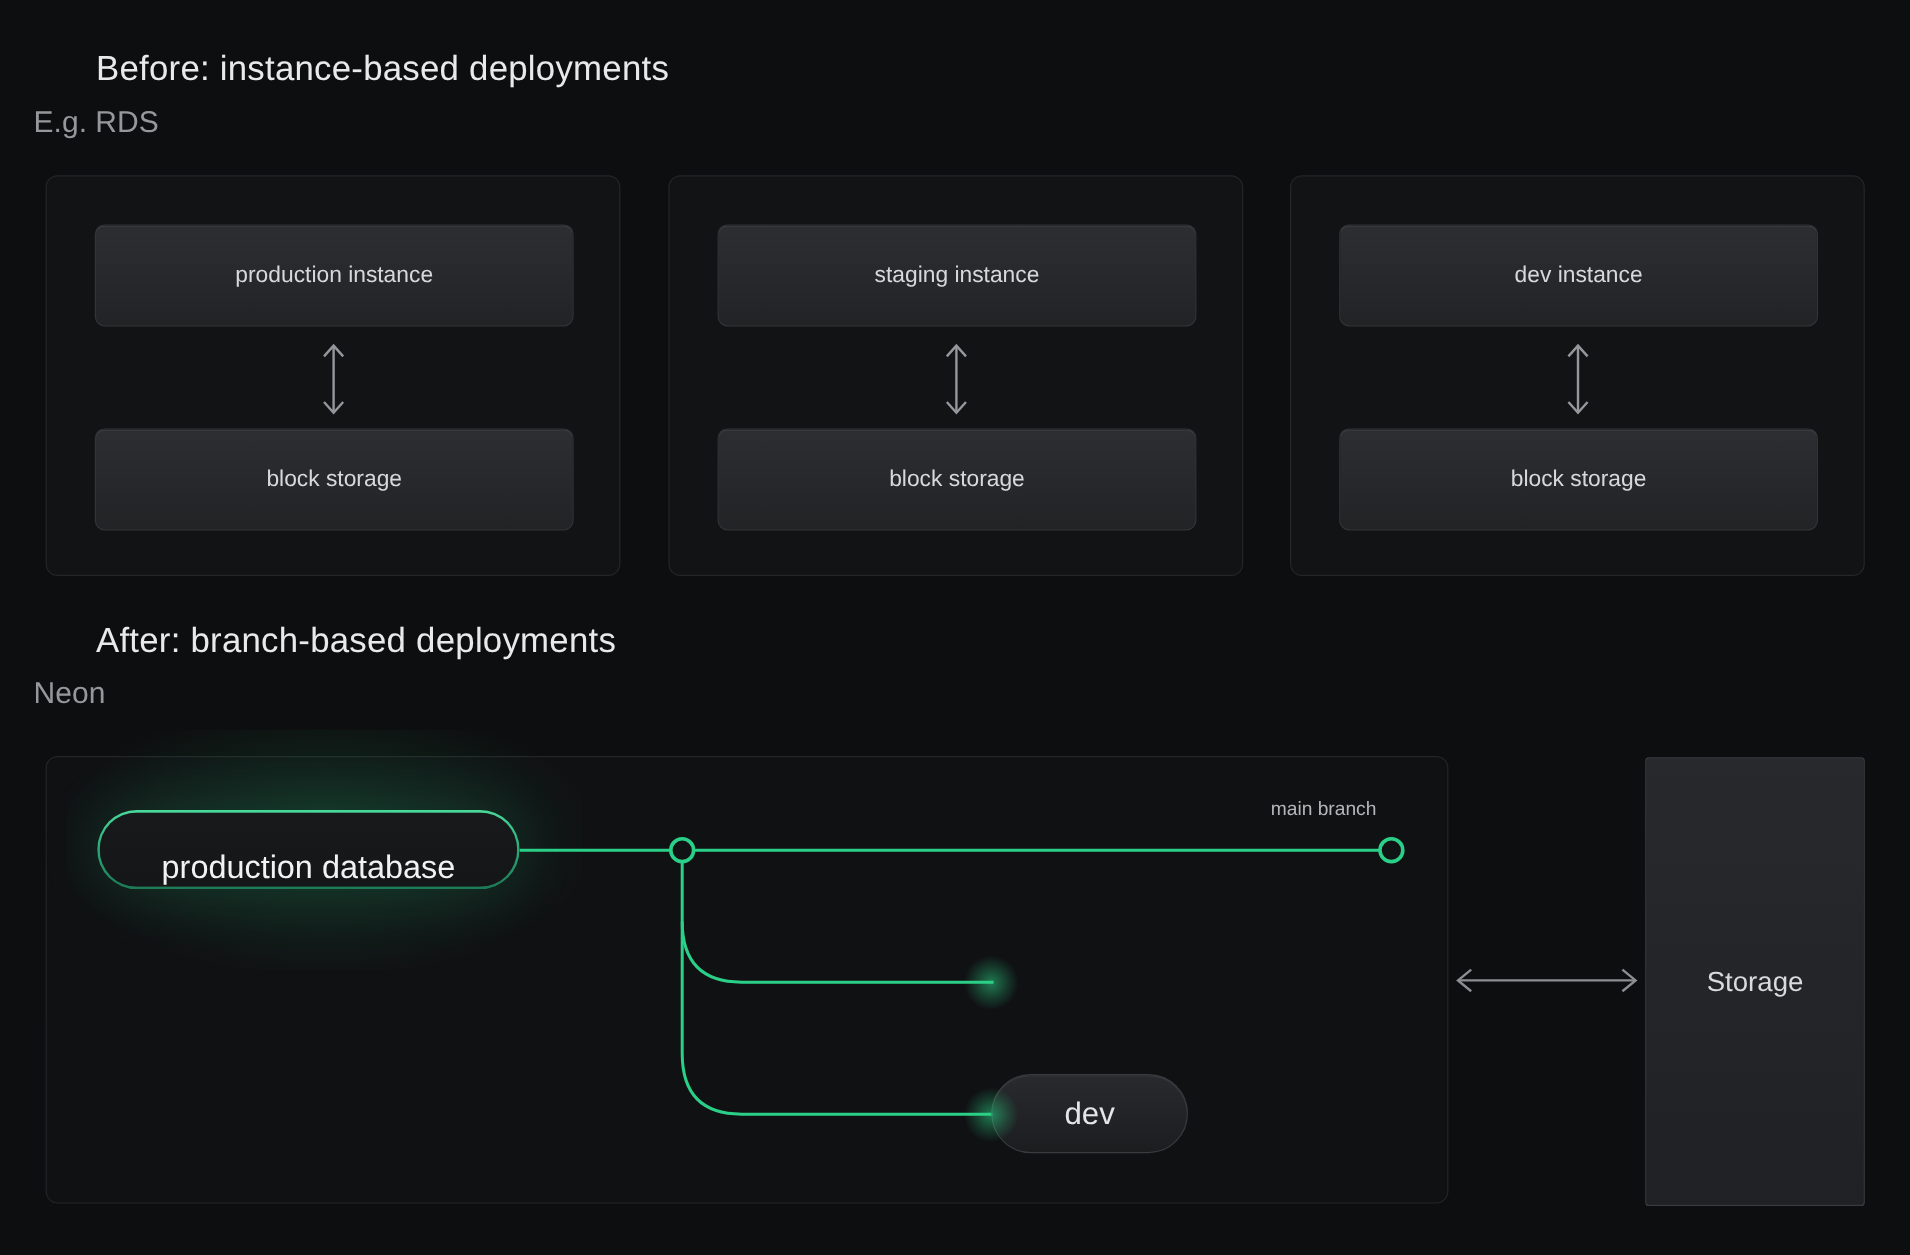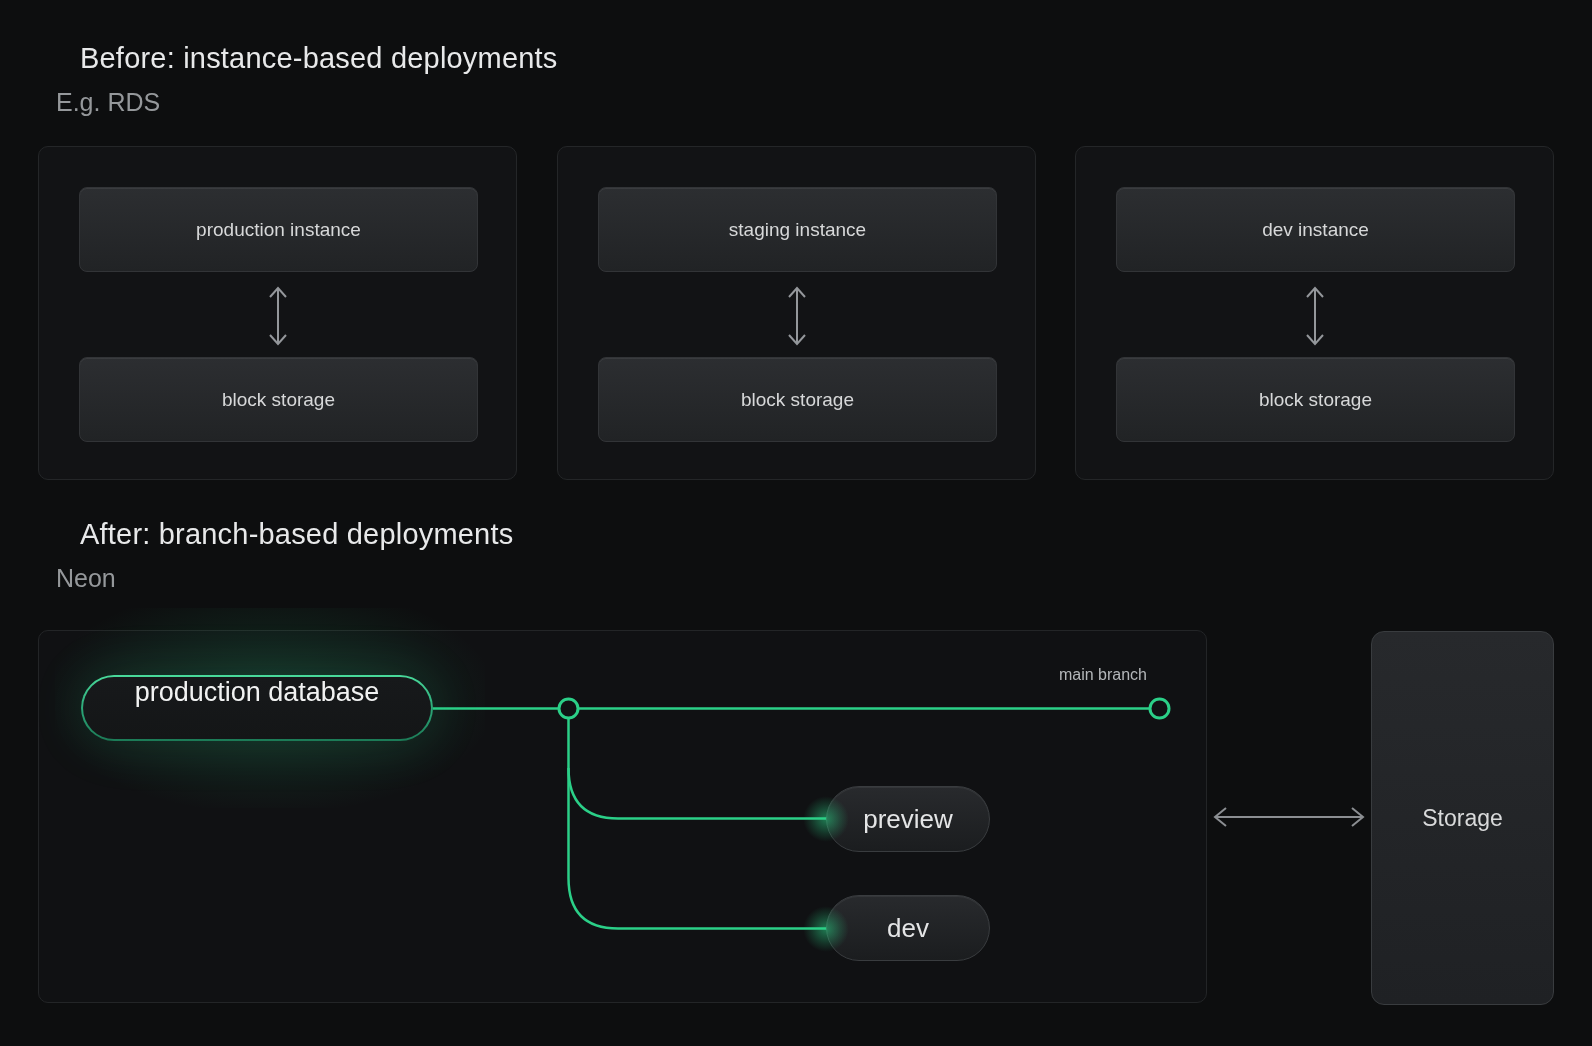--- a/index.html
+++ b/index.html
@@ -18,21 +18,21 @@
     position: absolute;
     left: 40px;
     font-size: 29px;
     font-weight: 500;
     color: #e8e9ea;
     letter-spacing: 0.2px;
     margin-left: 40px;
   }
   .section-sub {
     position: absolute;
-    left: 56px;
+    left: 28px;
     font-size: 25px;
     font-weight: 400;
     color: #95989b;
   }
   #before-title { top: 42px; }
   #before-sub   { top: 88px; }
   #after-title  { top: 518px; }
   #after-sub    { top: 564px; }
 
   
@@ -89,21 +89,21 @@
     border: 1px solid #232527;
     border-radius: 10px;
   }
 
   .storage-box {
     position: absolute;
     left: 1371px;
     top: 631px;
     width: 183px;
     height: 374px;
-    border-radius: 13px;
+    border-radius: 3px;
     background: linear-gradient(180deg, #27292c 0%, #1f2124 100%);
     border: 1px solid #393c3f;
     display: flex;
     align-items: center;
     justify-content: center;
   }
   .storage-box span { font-size: 23px; color: #d9dadb; }
 
   .h-arrow {
     position: absolute;
@@ -142,21 +142,21 @@
     top: 675px;
     width: 352px;
     height: 66px;
     border-radius: 33px;
     border: 2px solid transparent;
     background:
       linear-gradient(180deg, #17191b 0%, #141617 100%) padding-box,
       linear-gradient(180deg, #49da9b 0%, #2aa375 55%, #1c7a56 100%) border-box;
     box-shadow: 0 0 55px rgba(43,208,133,0.14);
     display: flex;
-    align-items: flex-start;
+    align-items: flex-end;
     justify-content: center;
     z-index: 3;
   }
   .prod-pill span { font-size: 27px; color: #f1f2f2; }
 
   .main-branch-label {
     position: absolute;
     left: 947px;
     top: 666px;
     width: 200px;
@@ -273,23 +273,20 @@
 
   <div class="prod-pill">
     <span>production database</span>
   </div>
 
   <div class="main-branch-label">main branch</div>
 
   <div class="connect-glow g1"></div>
   <div class="connect-glow g2"></div>
 
-  <div class="branch-pill preview">
-    <span>preview</span>
-  </div>
   <div class="branch-pill dev">
     <span>dev</span>
   </div>
 
   <svg class="h-arrow" viewBox="0 0 160 34">
     <g stroke="#8b8e92" stroke-width="2" fill="none">
       <line x1="7" y1="17" x2="153" y2="17"></line>
       <polyline points="17,8 6,17 17,26"></polyline>
       <polyline points="143,8 154,17 143,26"></polyline>
     </g>

